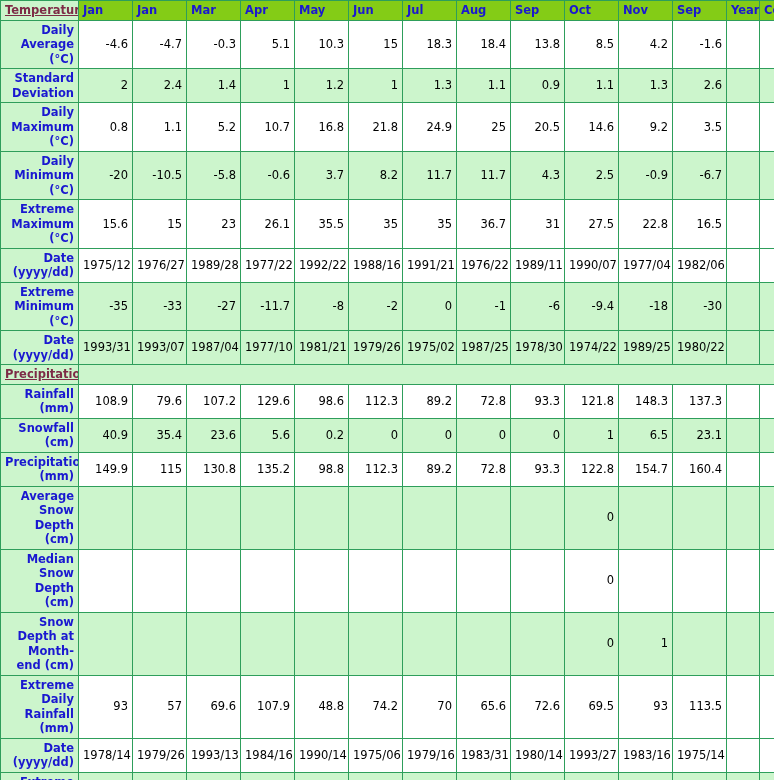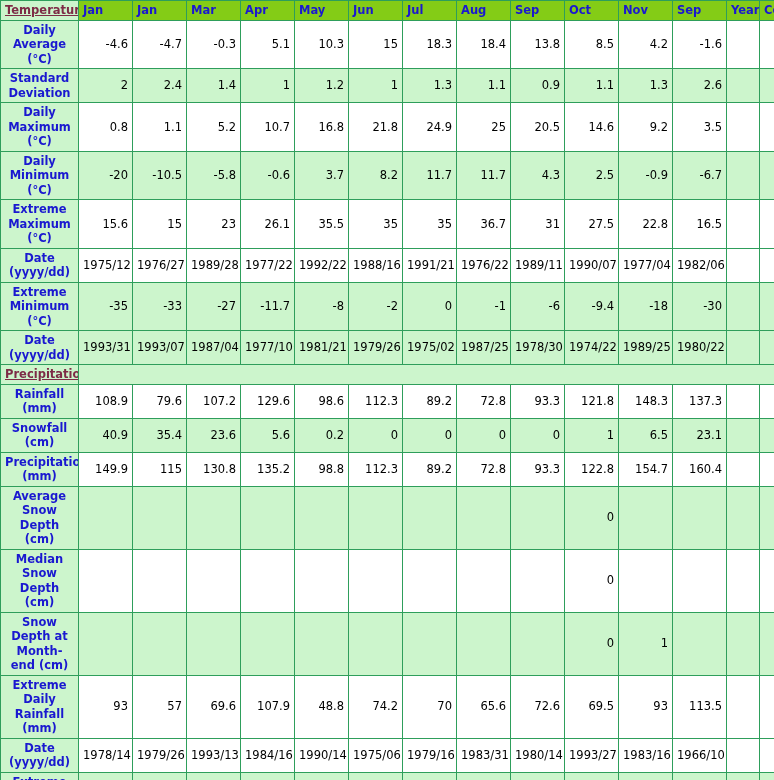--- a/index.html
+++ b/index.html
@@ -31,21 +31,21 @@
   }
   
   tr.rw-white > td { background: #ffffff; }
   tr.rw-green > td { background: #ccf5cc; }
 
   
   td.lbl, th.lbl {
     background: #ccf5cc !important;
     color: #1a18d0;
     font-weight: bold;
-    text-align: center;
+    text-align: right;
     width: 78px;
     padding-left: 3px;
     padding-right: 2px;
   }
   
   td.sect {
     background: #ccf5cc !important;
     color: #7d2b46;
     font-weight: bold;
     text-decoration: underline;
@@ -381,21 +381,21 @@
         <td class="val">1979/26</td>
         <td class="val">1993/13</td>
         <td class="val">1984/16</td>
         <td class="val">1990/14</td>
         <td class="val">1975/06</td>
         <td class="val">1979/16</td>
         <td class="val">1983/31</td>
         <td class="val">1980/14</td>
         <td class="val">1993/27</td>
         <td class="val">1983/16</td>
-        <td class="val b">1966/10</td>
+        <td class="val b">1975/14</td>
         <td class="val"></td>
         <td class="val code"></td>
       </tr>
       <tr class="rw-green">
         <td class="lbl">Extreme Daily Snowfall (cm)</td>
         <td class="val b">40</td>
         <td class="val">38.1</td>
         <td class="val">18</td>
         <td class="val">17</td>
         <td class="val">3.3</td>

